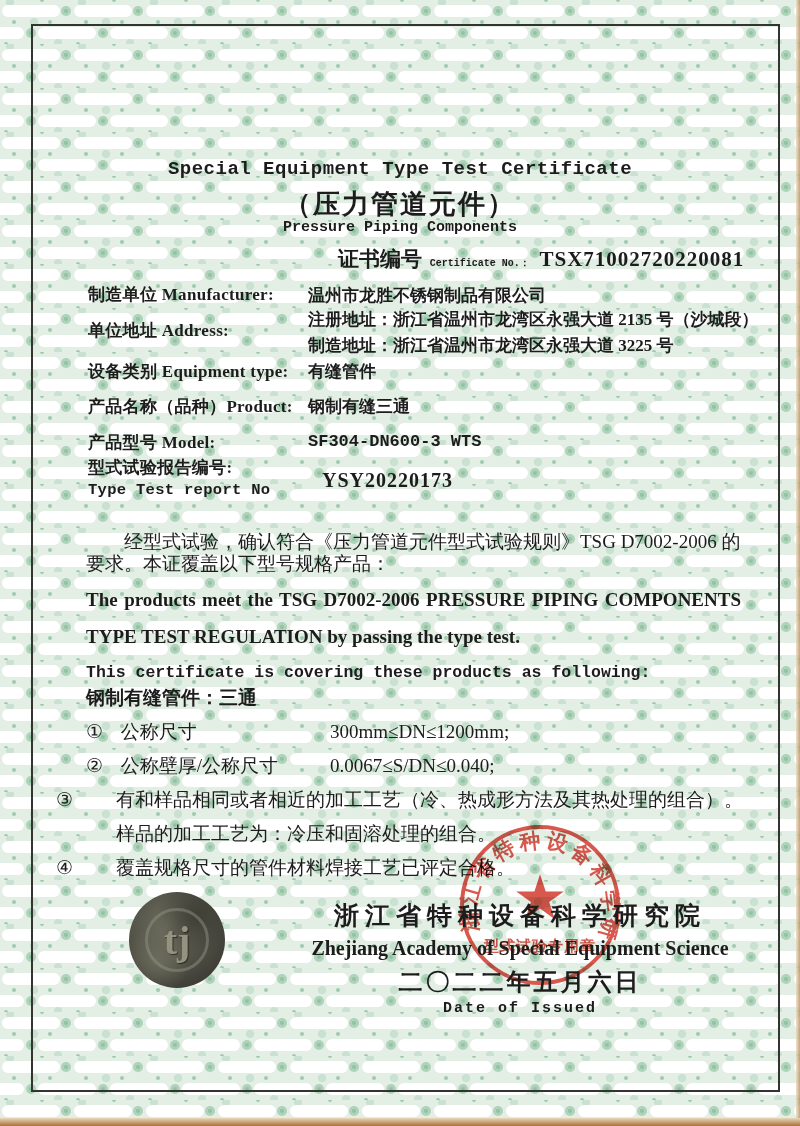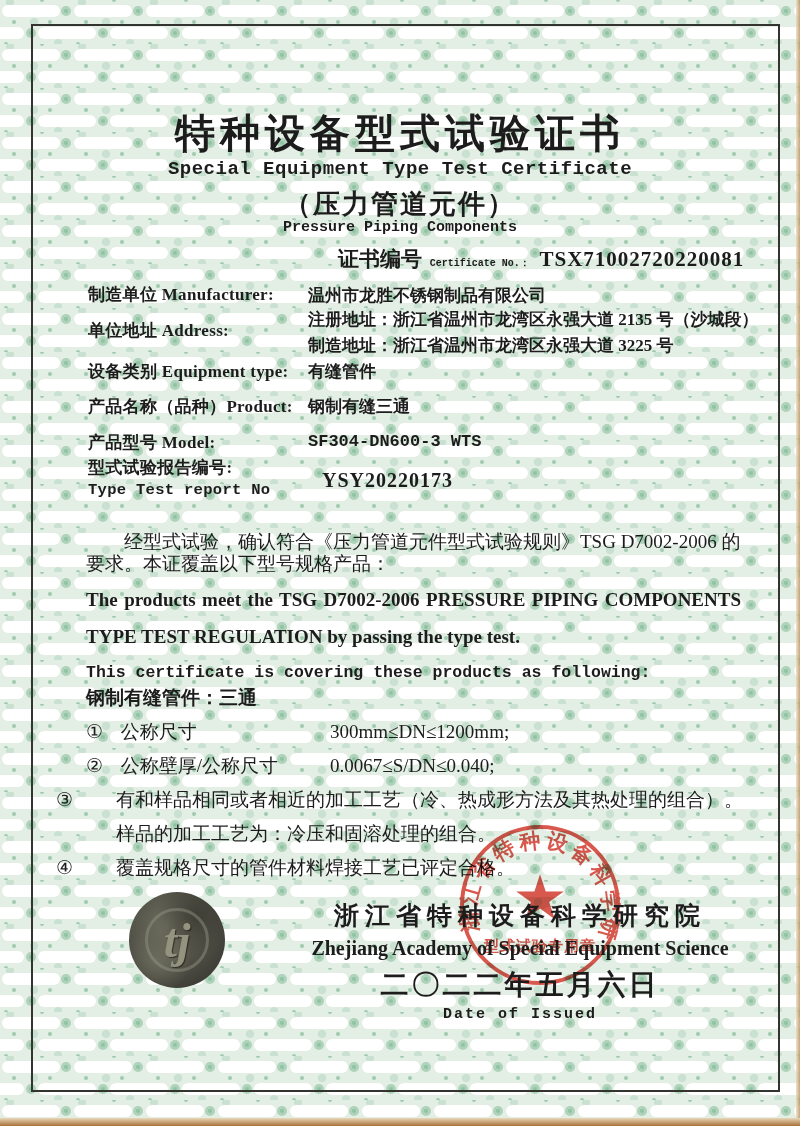--- a/index.html
+++ b/index.html
@@ -42,21 +42,21 @@
   .products{left:86px;top:681px;width:665px;font-size:19px;line-height:34px;}
   .prod-heading{font-weight:600;}
   .prod-row{position:relative;white-space:nowrap;}
   .p-num{display:inline-block;width:30px;}
   .p-spec{position:absolute;left:244px;top:0;}
   .prod-wrap{padding-left:30px;text-indent:-30px;}
 
   .footer{left:240px;top:899px;width:560px;text-align:center;}
   .issuer-zh{font-size:25px;font-weight:bold;letter-spacing:6px;}
   .issuer-en{font-size:20px;font-weight:bold;margin-top:5px;}
-  .date-zh{font-size:28px;font-weight:600;letter-spacing:3px;margin-top:6px;}
+  .date-zh{font-size:24px;font-weight:600;letter-spacing:3px;margin-top:6px;}
   .date-en{font-size:15px;font-weight:600;margin-top:2px;letter-spacing:2px;}
 
   .seal{left:456px;top:821px;width:168px;height:168px;opacity:.85;mix-blend-mode:multiply;}
   .seal svg{width:168px;height:168px;}
   .seal-ring-text{font-size:21px;font-weight:bold;fill:#d23a2e;letter-spacing:4px;}
   .seal-star{font-size:62px;fill:#d23a2e;}
   .seal-bottom-text{font-size:15px;font-weight:bold;fill:#d23a2e;letter-spacing:1px;}
 
   .hologram{
     left:129px;top:892px;width:96px;height:96px;border-radius:50%;
@@ -64,22 +64,22 @@
       radial-gradient(circle at 30% 70%, rgba(110,110,95,.9) 0%, rgba(110,110,95,0) 35%),
       radial-gradient(circle at 70% 25%, rgba(60,60,52,.9) 0%, rgba(60,60,52,0) 40%),
       radial-gradient(circle at 40% 35%, #6e6e60 0%, #55554a 40%, #3f3f38 75%, #4a4a40 100%);
     display:flex;align-items:center;justify-content:center;
   }
   .holo-ring{
     width:58px;height:58px;border-radius:50%;border:3px solid rgba(150,150,135,.45);
     display:flex;align-items:center;justify-content:center;
   }
   .holo-letters{
-    font-family:"Liberation Serif",serif;font-style:italic;font-weight:bold;
-    font-size:48px;color:#93937f;text-shadow:1px 1px 1px rgba(0,0,0,.5);
+    font-family:"Liberation Serif",serif;font-weight:bold;
+    font-size:40px;color:#93937f;text-shadow:1px 1px 1px rgba(0,0,0,.5);
   }
 </style>
 </head>
 <body>
 
 <div class="page">
 
   <svg class="bg" xmlns="http://www.w3.org/2000/svg">
     <defs>
       <pattern id="pat" width="72" height="44" patternUnits="userSpaceOnUse">
@@ -99,21 +99,20 @@
         <rect x="-34" y="27" width="58" height="12" rx="6" fill="#ffffff"></rect>
         <rect x="38" y="27" width="58" height="12" rx="6" fill="#ffffff"></rect>
       </pattern>
     </defs>
     <rect width="800" height="1126" fill="#ffffff"></rect>
     <rect width="800" height="1126" fill="url(#pat)"></rect>
   </svg>
 
   <div class="border-frame"></div>
 
-  <div class="abs ctr title-zh">特种设备型式试验证书</div>
   <div class="abs ctr title-en mono">Special Equipment Type Test Certificate</div>
   <div class="abs ctr subtitle-zh">（压力管道元件）</div>
   <div class="abs ctr subtitle-en mono">Pressure Piping Components</div>
 
   <div class="abs certline">
     <span class="zh">证书编号</span>
     <span class="en mono">Certificate No.：</span>
     <span class="no">TSX71002720220081</span>
   </div>
 

